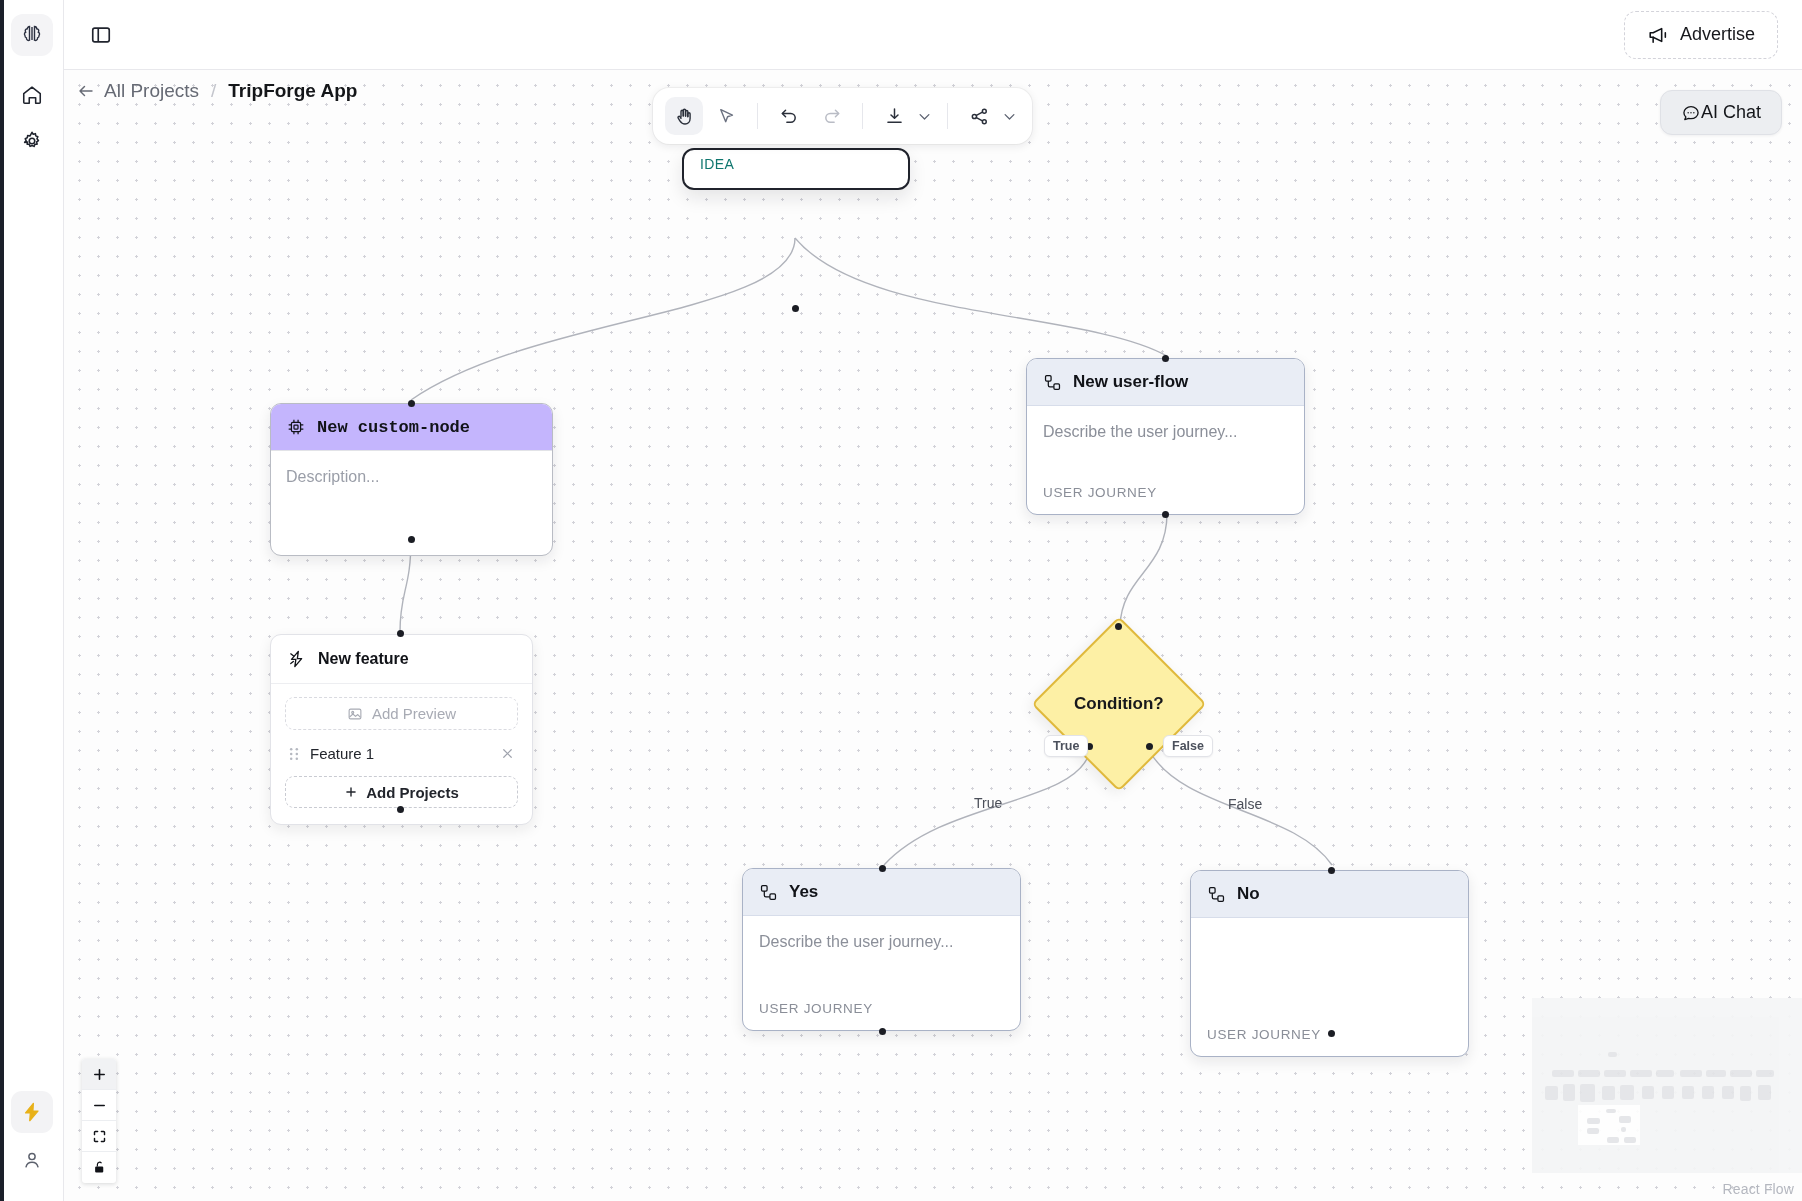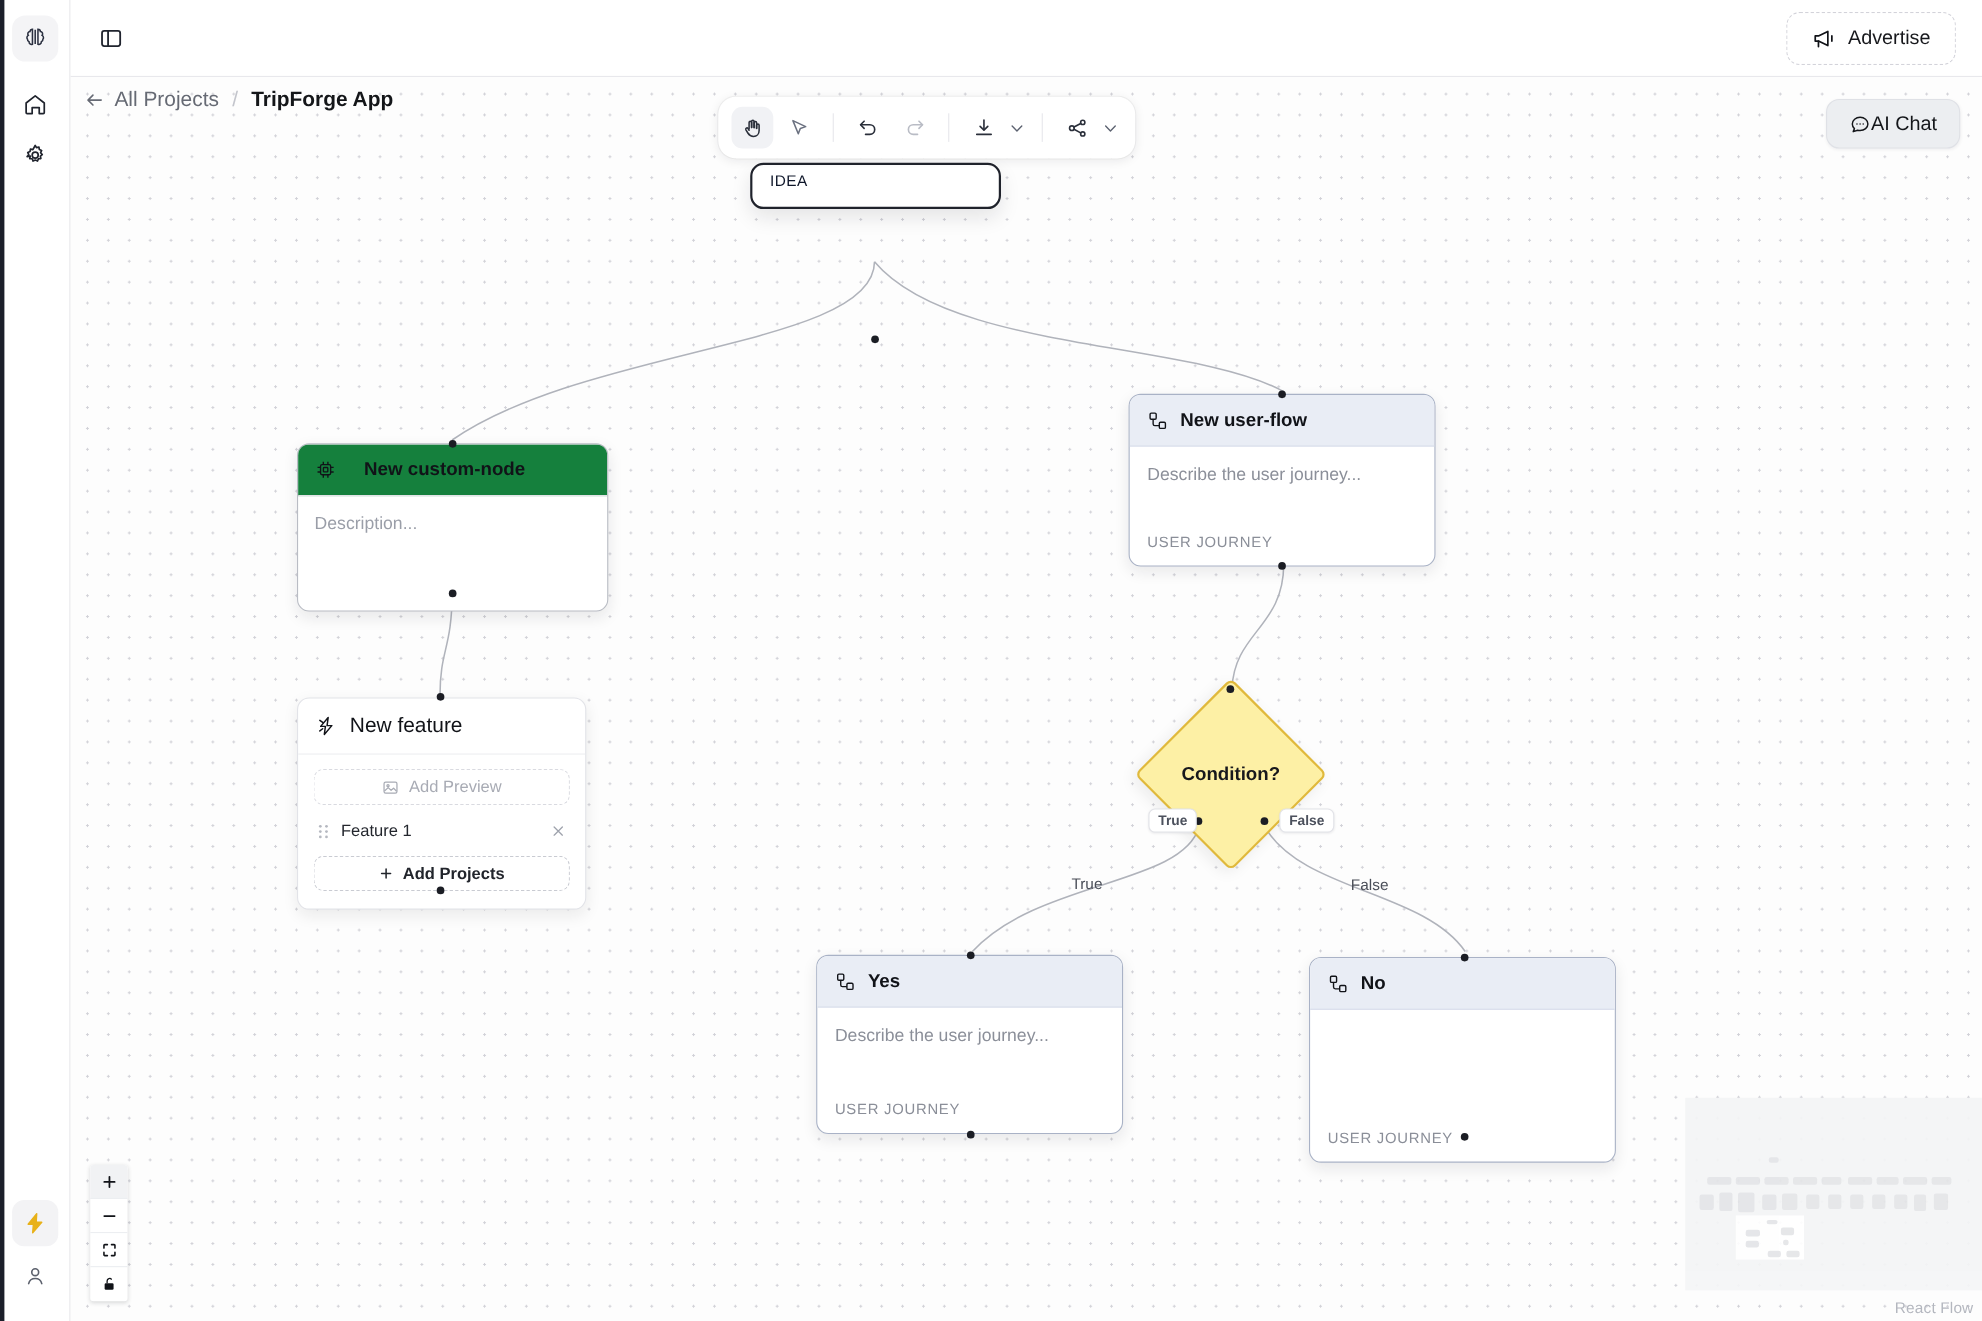--- a/index.html
+++ b/index.html
@@ -125,51 +125,51 @@
     background:#fff;
     border: 2px solid #20232c;
     border-radius: 12px;
     box-shadow: 0 8px 18px rgba(20,22,30,.10);
   }
   .n-root .hdr {
     display:flex; align-items:center; gap:11px;
     padding: 16px 16px 4px 16px;
     font-size: 17px; font-weight: 700; color:#111318;
   }
-  .n-root .kind { padding: 6px 16px 16px 16px; font-size: 14px; color:#0f172a; letter-spacing:.03em; }
+  .n-root .kind { padding: 6px 16px 16px 16px; font-size: 14px; color:#0f766e; letter-spacing:.03em; }
 
   .n-custom {
     width: 283px;
     background:#fff;
     border: 1px solid #b9bcc4;
     border-radius: 11px;
     box-shadow: 0 5px 14px rgba(20,22,30,.09);
     overflow:hidden;
   }
   .n-custom .hdr {
-    display:flex; align-items:center; gap:25px;
-    padding: 13px 15px; background:#15803d;
+    display:flex; align-items:center; gap:11px;
+    padding: 13px 15px; background:#c4b5fd;
     border-bottom:1px solid #e2e3e7;
-    font-size: 17px; font-weight: 700; color:#111318;
+    font-size: 17px; font-weight: 700; color:#111318;font-family:Liberation Mono, monospace;
   }
   .n-custom .body { padding: 17px 15px; font-size:16px; color:#9a9ea8; min-height: 104px; }
 
   .n-feature {
     width: 263px;
     background:#fff;
     border: 1px solid #e2e3e8;
     border-radius: 11px;
     box-shadow: 0 5px 14px rgba(20,22,30,.08);
     overflow:hidden;
   }
   .n-feature .hdr {
     display:flex; align-items:center; gap:11px;
     padding: 14px 16px;
     border-bottom:1px solid #edeef1;
-    font-size: 19px; font-weight: 400; color:#111318;
+    font-size: 16px; font-weight: 700; color:#111318;
   }
   .n-feature .body { padding: 13px 14px 16px 14px; }
   .add-preview {
     border: 1px dashed #d9dae0; border-radius: 9px;
     height: 33px; display:flex; align-items:center; justify-content:center; gap:9px;
     color:#a8abb4; font-size:15px; cursor:pointer;
   }
   .feature-row {
     display:flex; align-items:center; gap:10px;
     padding: 9px 3px 9px 3px; margin-top: 6px;

